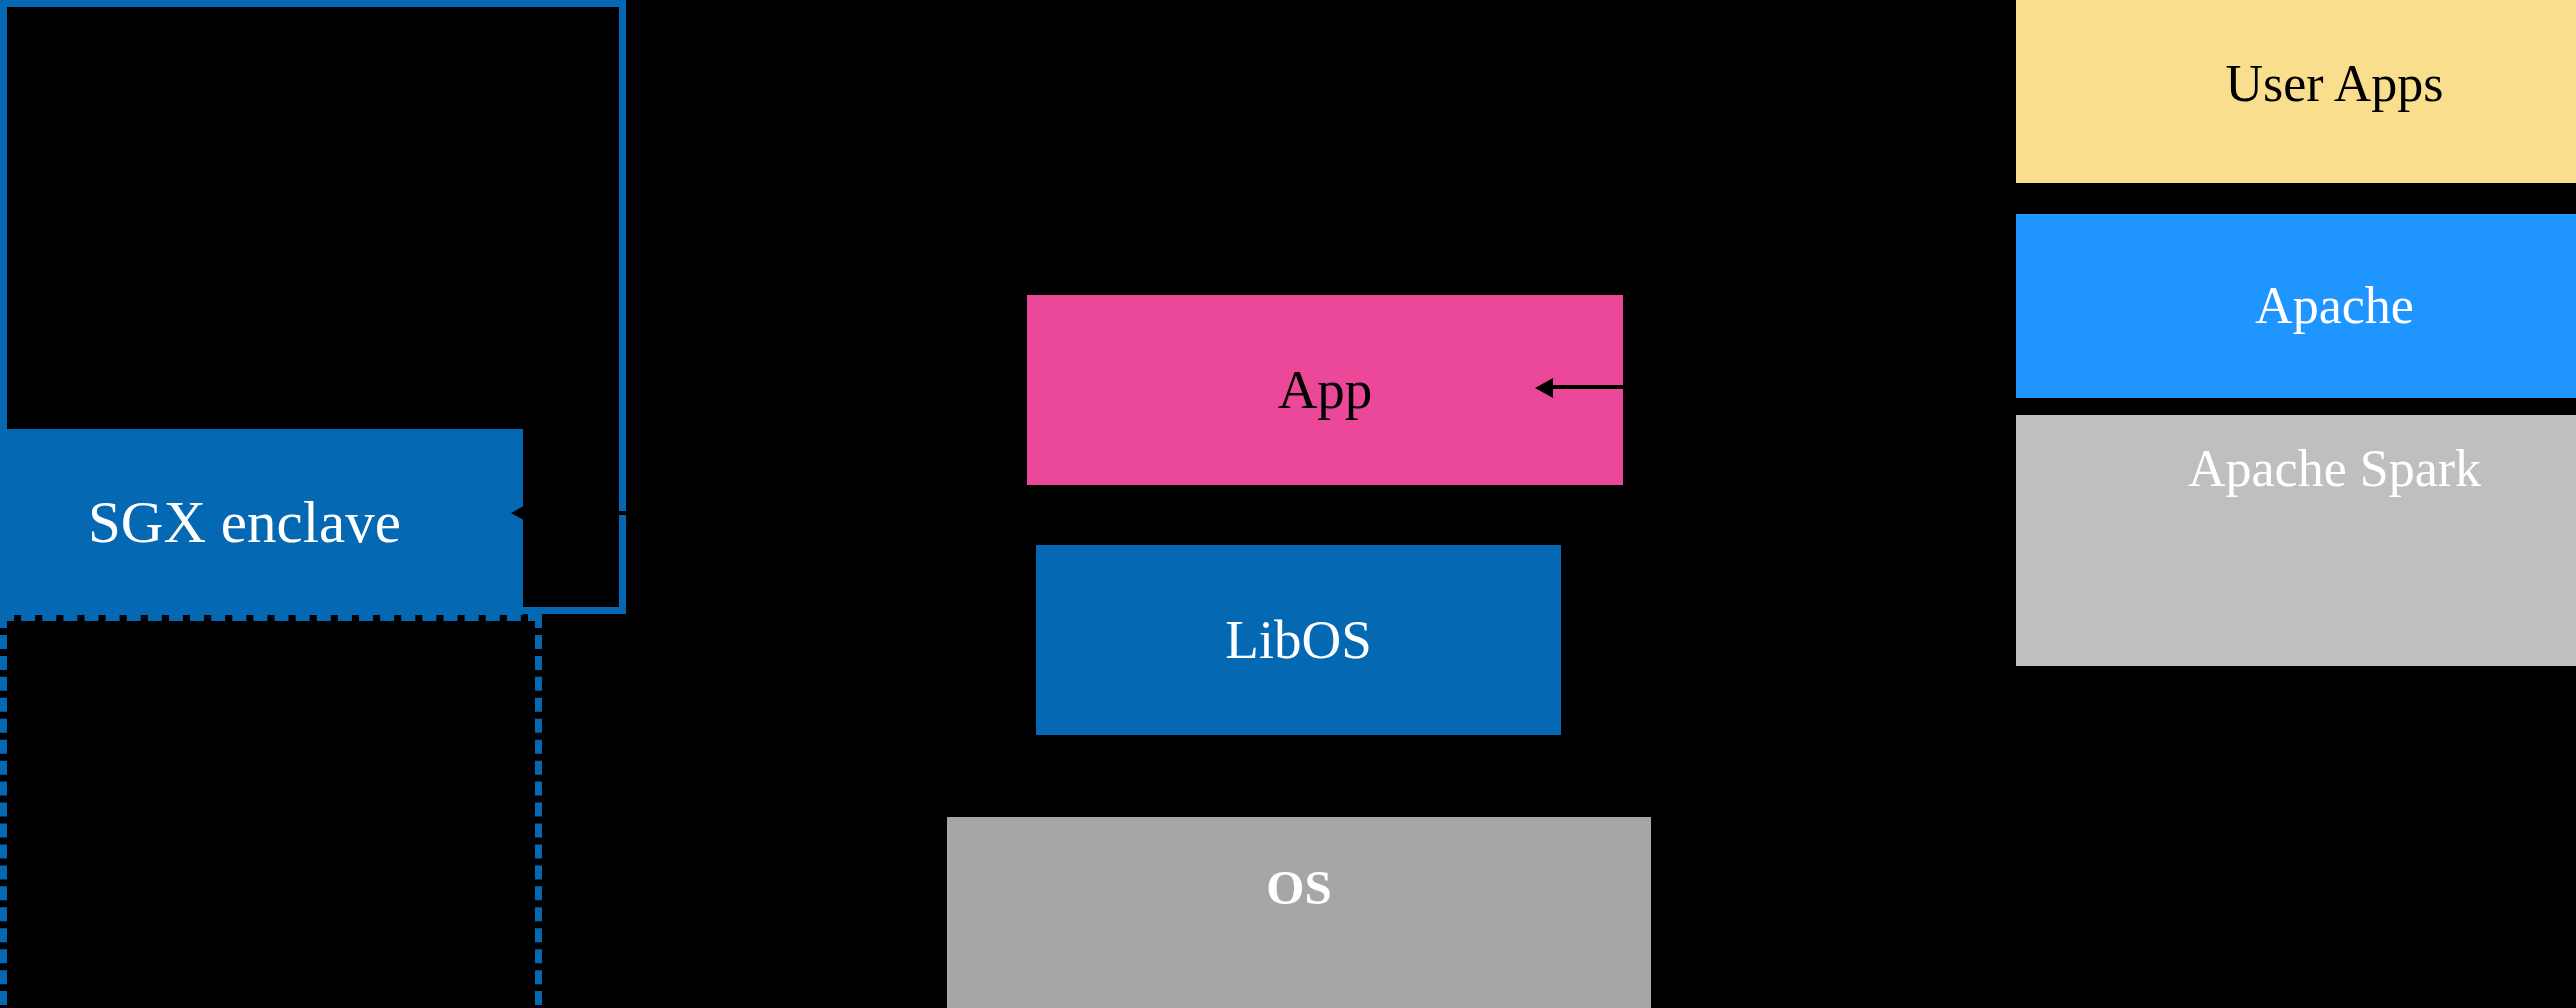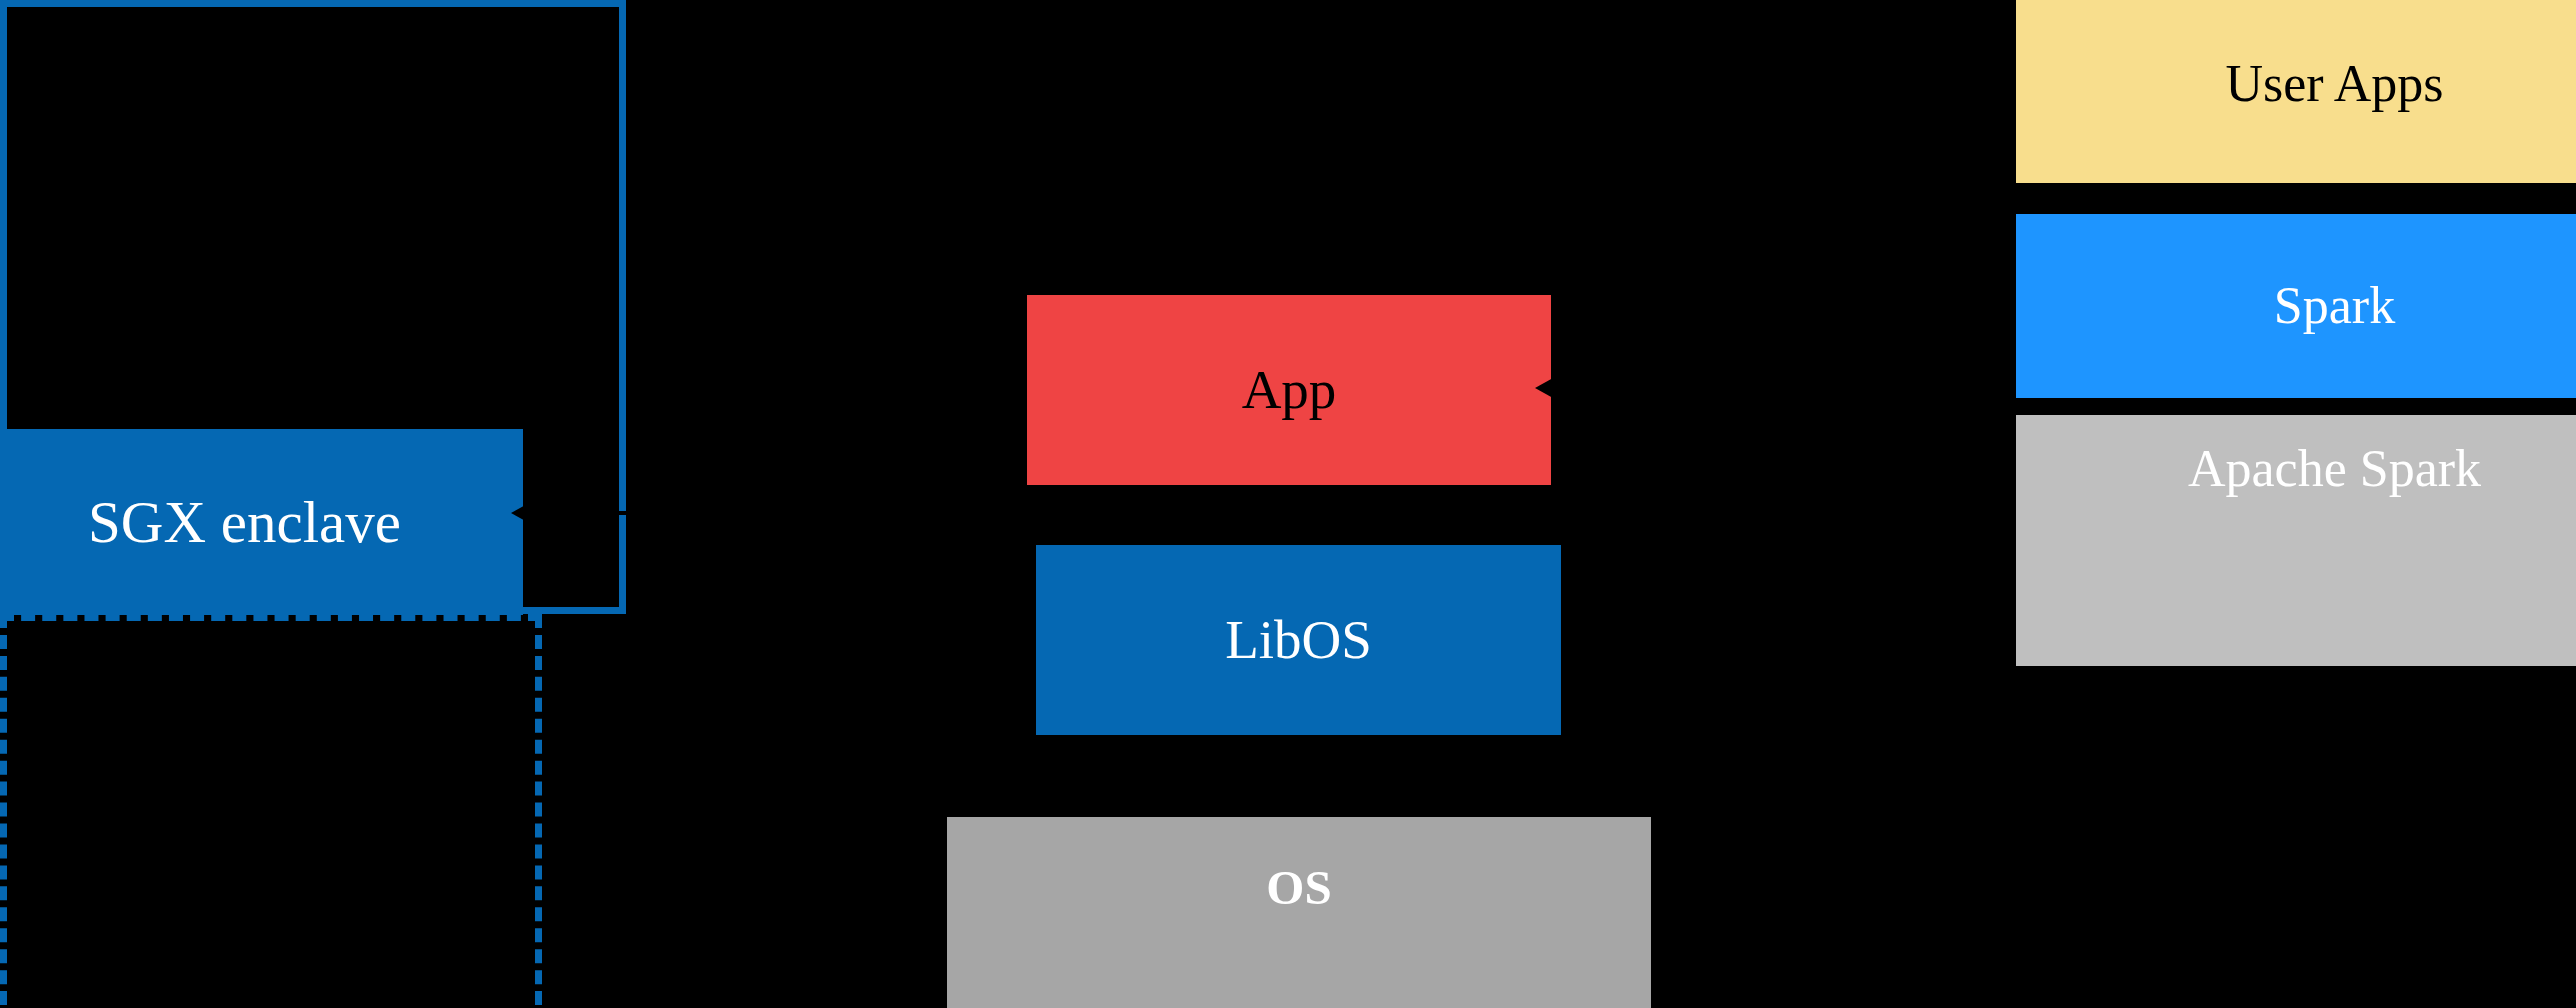--- a/index.html
+++ b/index.html
@@ -66,23 +66,23 @@
     width: 528px;
     height: 419px;
     border: 7.5px dashed #0568B3;
     background: transparent;
   }
 
   
   #app-box {
     left: 1027px;
     top: 295px;
-    width: 524px;
+    width: 596px;
     height: 190px;
-    background: #ef4444;
+    background: #ec4899;
     color: #000000;
     font-size: 55px;
   }
 
   
   #libos-box {
     left: 1036px;
     top: 545px;
     width: 525px;
     height: 190px;
@@ -192,20 +192,20 @@
   </div>
 
   <div class="box" id="os-box">
     <span class="box-label">OS</span>
   </div>
 
   <div class="box" id="user-apps-box">
     <span class="box-label">User Apps</span>
   </div>
   <div class="box" id="bigdl-box">
-    <span class="box-label">Spark</span>
+    <span class="box-label">Apache</span>
   </div>
   <div class="box" id="apache-spark-box">
     <span class="box-label">Apache Spark</span>
   </div>
 
 </div>
 
 
 </body></html>

